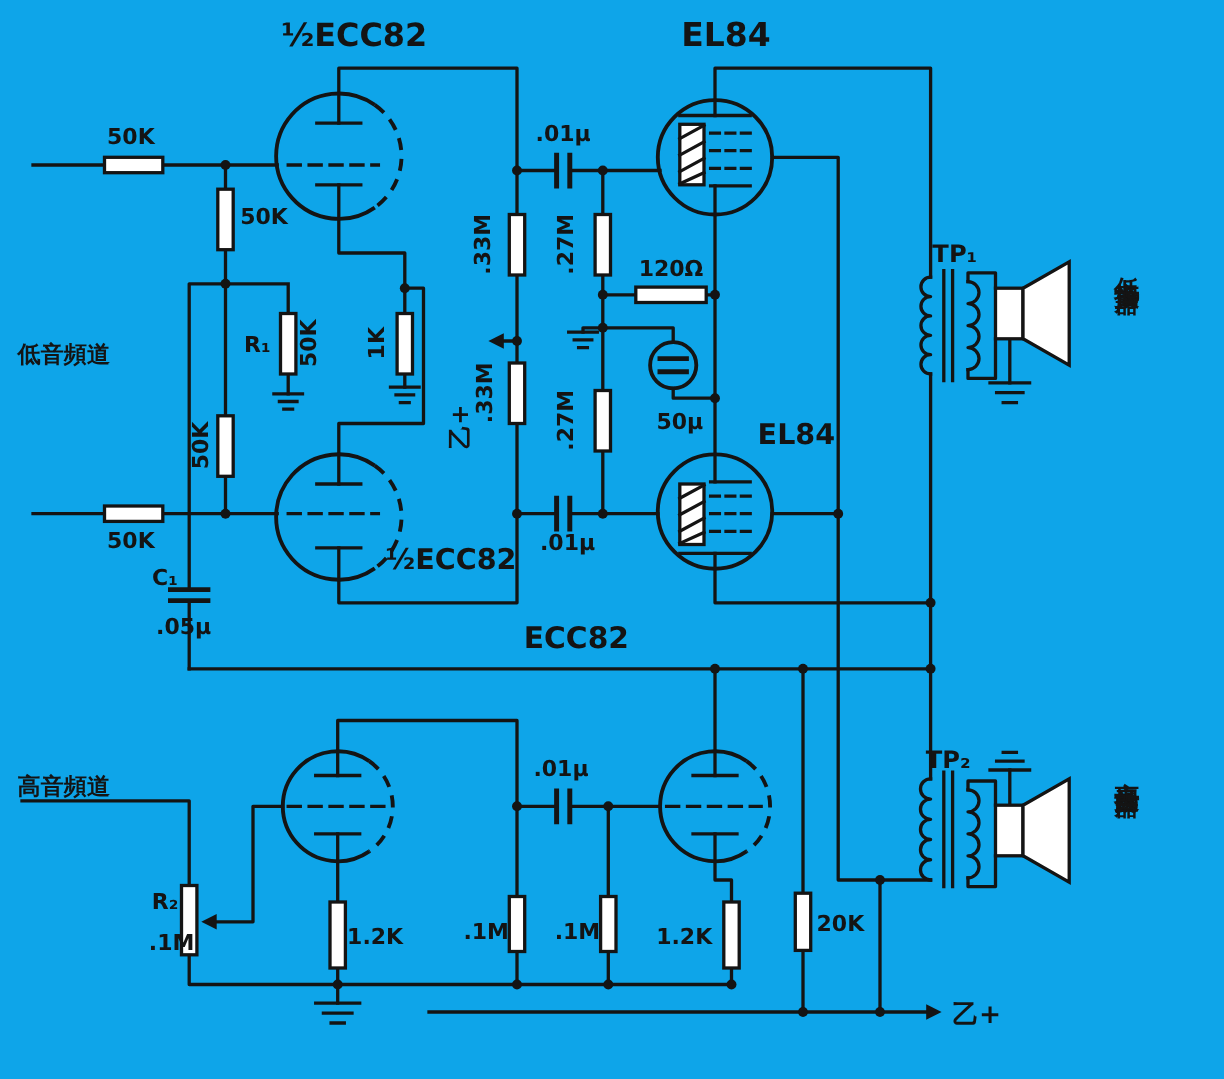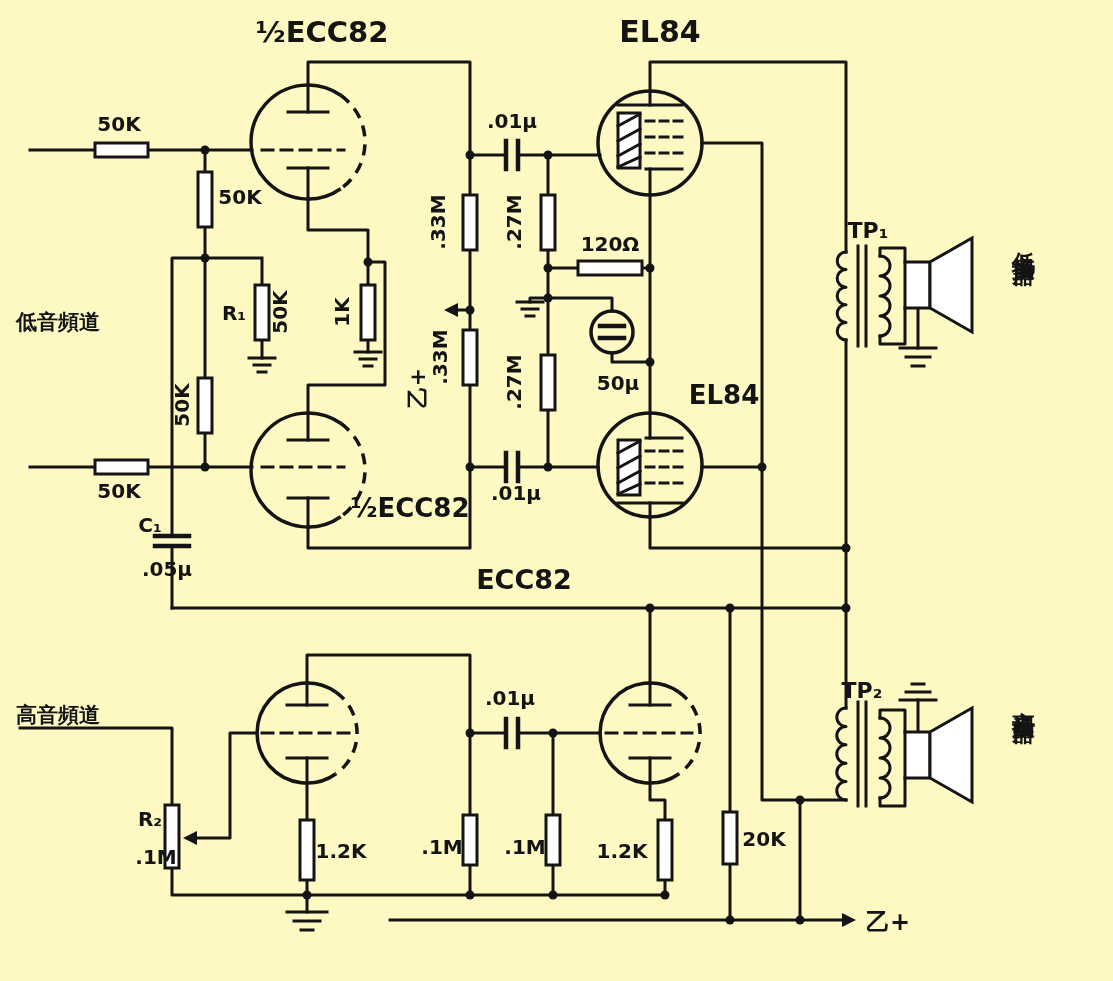--- a/index.html
+++ b/index.html
@@ -1,16 +1,16 @@
 <!DOCTYPE html>
 <html><head>
 <meta charset="utf-8">
 <style>
   html,body{margin:0;padding:0;background:#e8e8e4;}
-  #canvas{position:relative;width:1113px;height:981px;background:#fef9c3;overflow:hidden;
+  #canvas{position:relative;width:1113px;height:981px;background:#0ea5e9;overflow:hidden;
           font-family:"DejaVu Sans",sans-serif;}
   svg{position:absolute;left:0;top:0;}
   .w{stroke:#141414;stroke-width:3;fill:none;stroke-linejoin:round;stroke-linecap:square;}
   .w4{stroke:#141414;stroke-width:4.5;fill:none;stroke-linecap:square;}
   .env{stroke:#141414;stroke-width:3.5;fill:none;}
   .dash{stroke-dasharray:11 8;}
   .rowdash{stroke-dasharray:8 6;}
   .comp{stroke:#141414;stroke-width:3;fill:#ffffff;}
   .t{font-family:"DejaVu Sans",sans-serif;font-weight:bold;fill:#141414;text-anchor:middle;}
   .dot{fill:#141414;}

